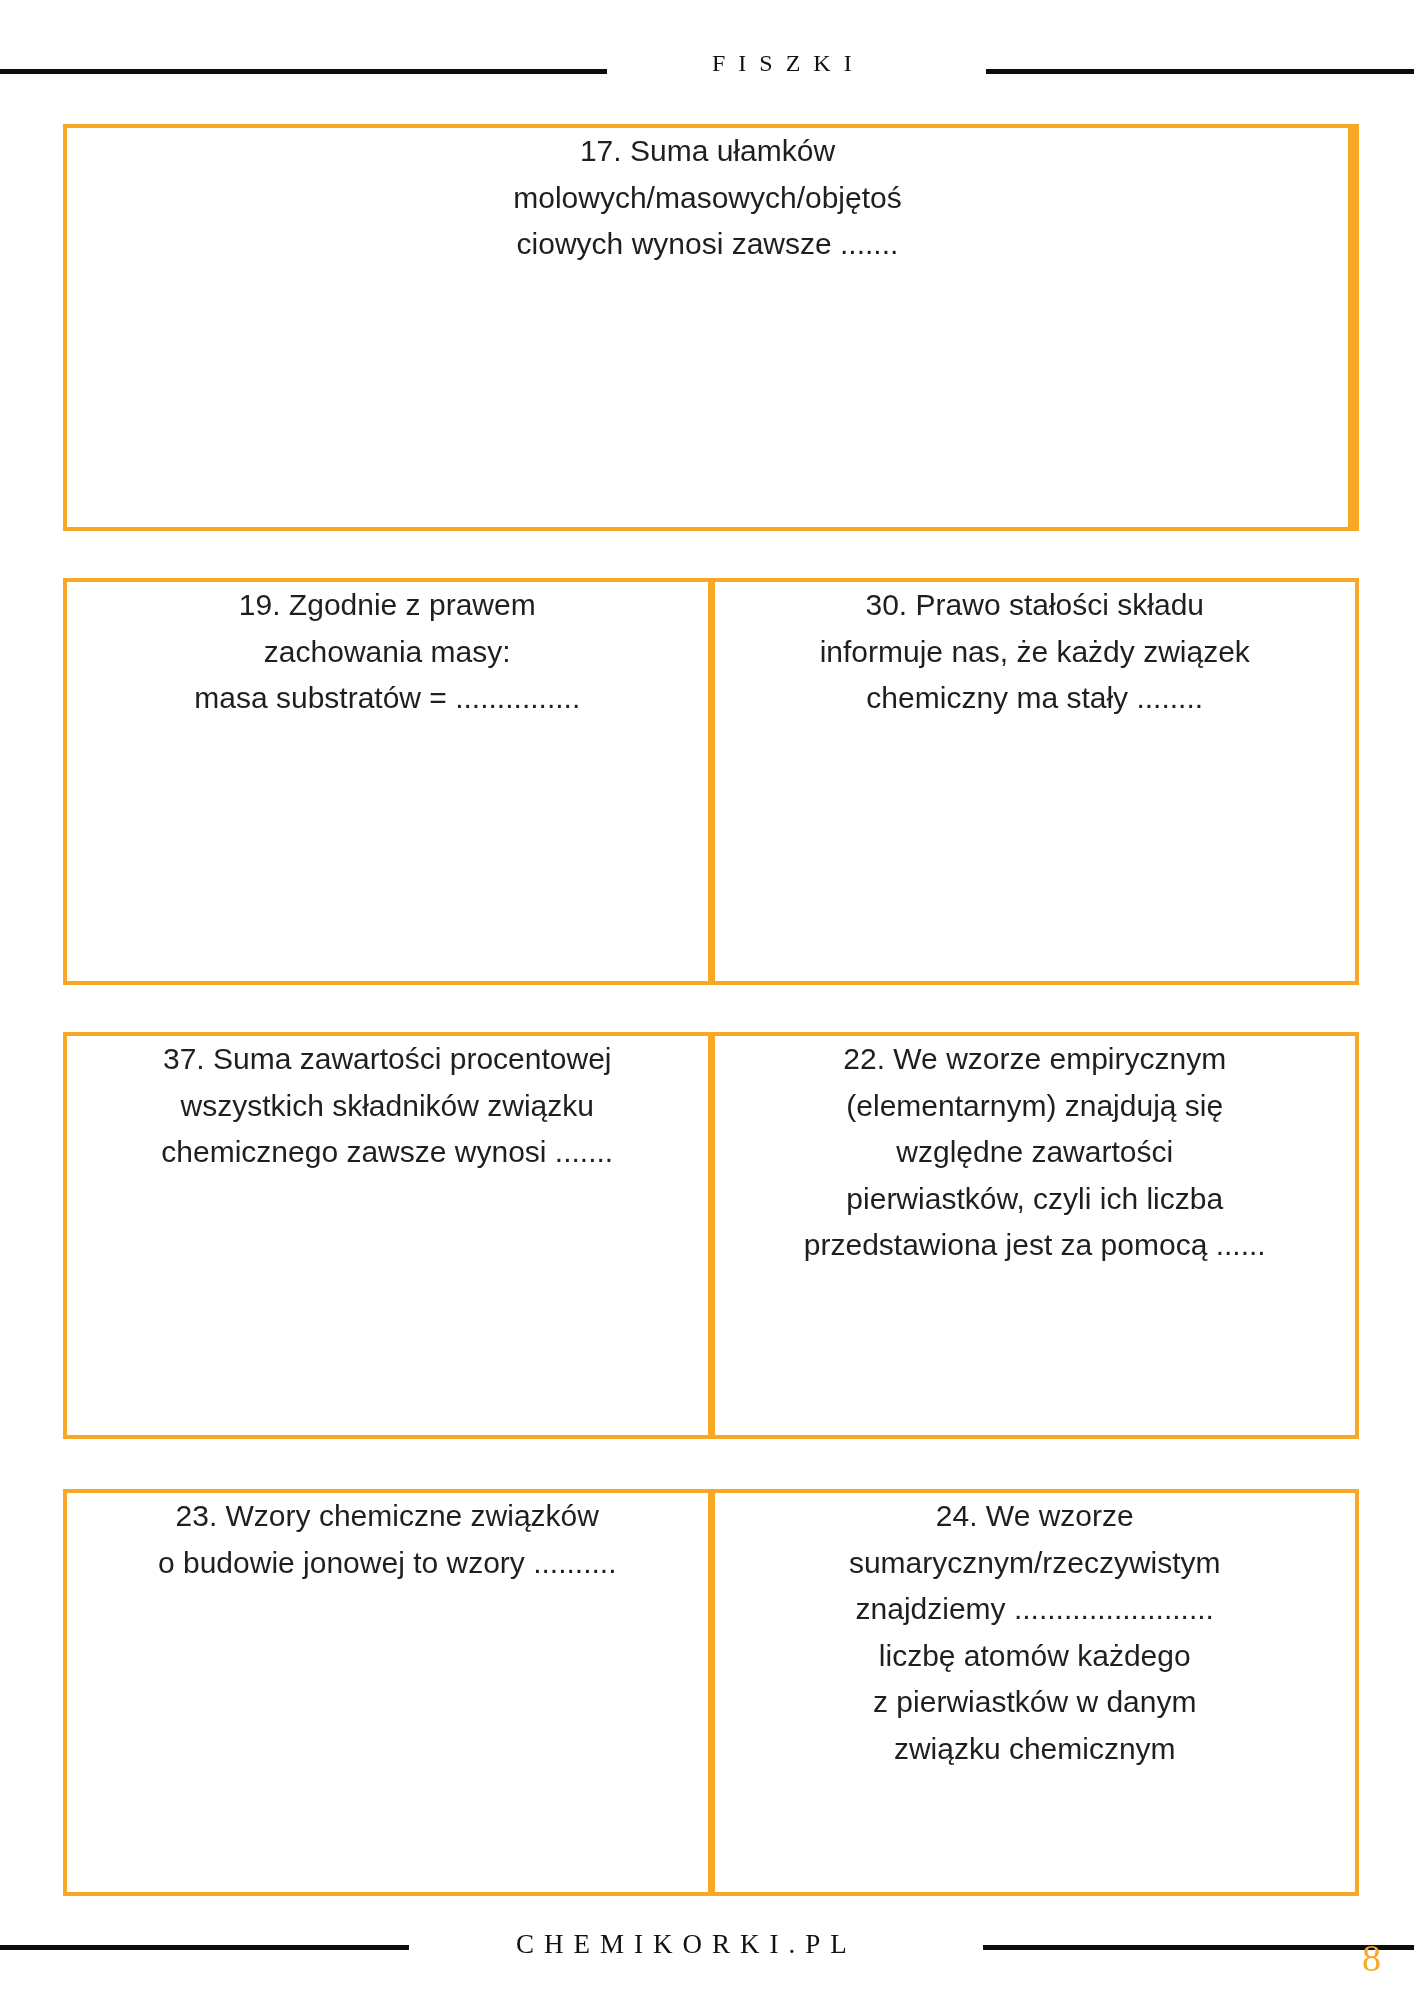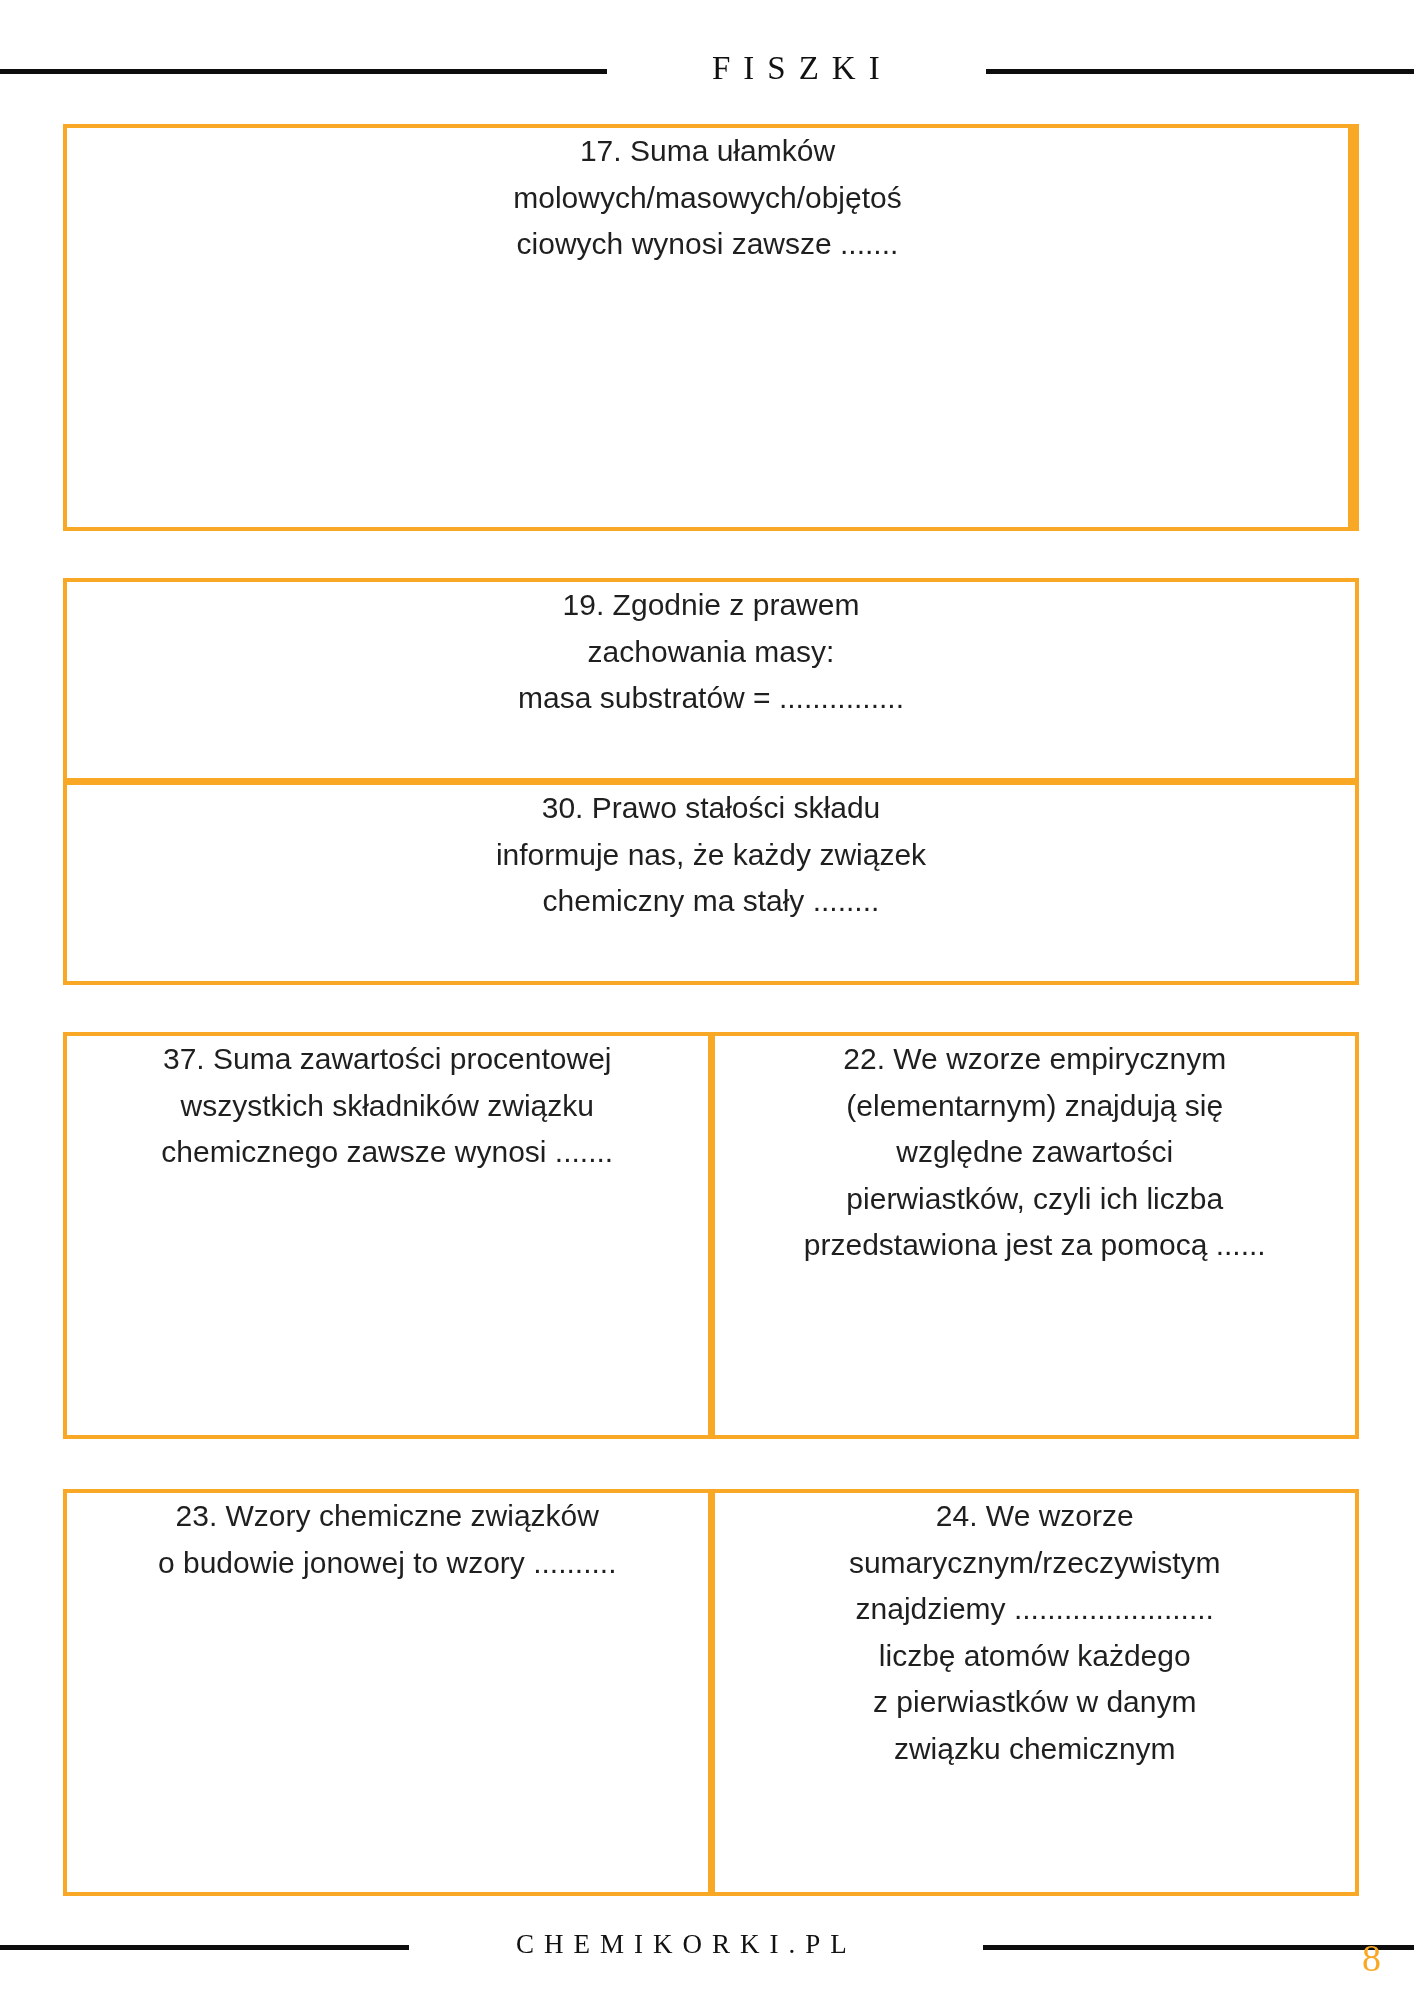--- a/index.html
+++ b/index.html
@@ -24,39 +24,39 @@
     height: 5px;
     background: var(--rule);
   }
   .header-rule-left  { top: 69px; left: 0; width: 607px; }
   .header-rule-right { top: 69px; left: 986px; right: 0; }
   .page-title {
     position: absolute;
     top: 50px;
     left: 712px;
     font-family: "Liberation Serif", serif;
-    font-size: 33px;
+    font-size: 24px;
     font-weight: 400;
     letter-spacing: 13px;
     color: #111111;
     white-space: nowrap;
   }
 
   
   .card-row {
     position: absolute;
     left: 63px;
     width: 1296px;
     height: 407px;
     border: 4px solid var(--accent);
     display: flex;
     background: #ffffff;
   }
   .row-1 { top: 124px; }
-  .row-2 { top: 578px; flex-direction: column; }
+  .row-2 { top: 578px; }
   .row-3 { top: 1032px; }
   .row-4 { top: 1489px; }
 
   .cell {
     flex: 1 1 0;
     display: flex;
     align-items: flex-start;
     justify-content: center;
     text-align: center;
     padding: 0 26px;

